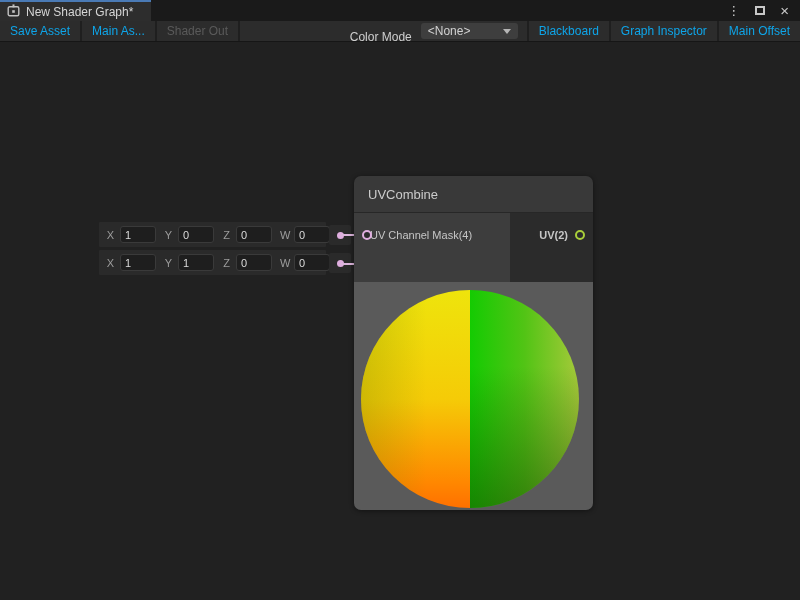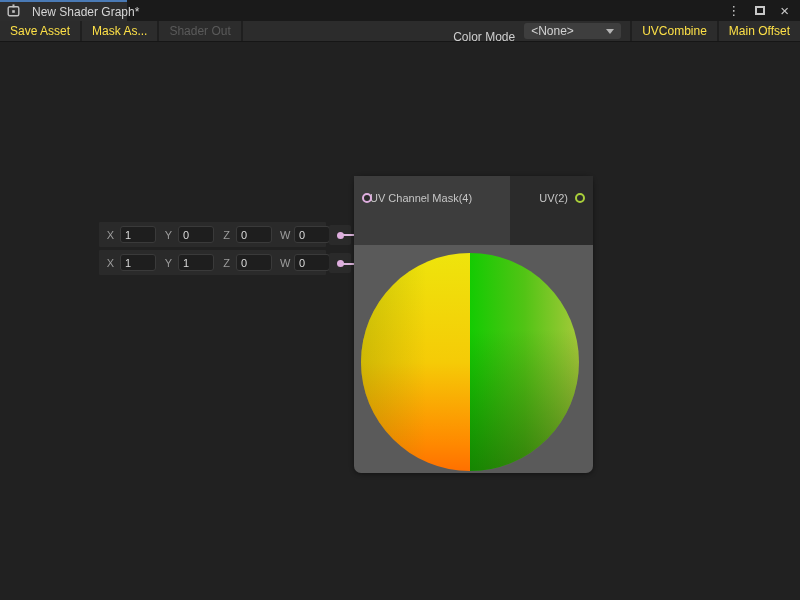--- a/index.html
+++ b/index.html
@@ -2,33 +2,33 @@
 <html><head>
 <meta charset="utf-8">
 <style>
   * { margin:0; padding:0; box-sizing:border-box; }
   html,body { width:800px; height:600px; overflow:hidden; background:#212121;
     font-family:"Liberation Sans","DejaVu Sans",sans-serif; }
   .window { width:800px; height:600px; display:flex; flex-direction:column; }
 
   
   .tabbar { height:21px; background:#1a1a1a; display:flex; align-items:stretch; flex:none; }
-  .tab { width:127px; background:#2d2d2d; border-top:2px solid #4a7ab5;
-    display:flex; align-items:center; gap:12px; padding:0 7px; }
+  .tab { width:151px; background:#2d2d2d; border-top:2px solid #4a7ab5;
+    display:flex; align-items:center; gap:6px; padding:0 7px; }
   .tab-title { color:#d6d6d6; font-size:12px; white-space:nowrap; }
   .win-controls { margin-left:auto; display:flex; align-items:center; gap:15px;
     padding-right:11px; color:#c8c8c8; }
   .wc-menu { font-size:13px; line-height:1; }
   .wc-max { width:10px; height:9px; border:2px solid #c8c8c8; display:inline-block; }
   .wc-close { font-size:15px; line-height:1; }
 
   
   .toolbar { height:21px; background:#2c2c2c; border-bottom:1px solid #161616;
     display:flex; align-items:stretch; font-size:12px; flex:none; }
-  .tbtn { display:flex; align-items:center; padding:0 10px; color:#fde047;
+  .tbtn { display:flex; align-items:center; padding:0 10px; color:#0ea5e9;
     border-right:2px solid #1f1f1f; cursor:default; white-space:nowrap; }
   .tbtn.disabled { color:#5a5a5a; }
   .tb-right { margin-left:auto; display:flex; align-items:stretch; }
   .tb-right .tbtn { border-right:none; border-left:2px solid #1f1f1f; }
   .cm-label { display:flex; align-items:center; color:#cfcfcf; padding:12px 9px 0 12px; }
   .dropdown { width:97px; height:16px; align-self:center; background:#3e3e3e;
     border-radius:3px; display:flex; align-items:center; padding:0 7px;
     color:#d2d2d2; margin-right:9px; }
   .dd-arrow { margin-left:auto; width:0; height:0; border-left:4px solid transparent;
     border-right:4px solid transparent; border-top:5px solid #b5b5b5; }
@@ -53,21 +53,21 @@
   .node { position:absolute; left:354px; top:134px; width:239px; border-radius:7px;
     box-shadow:0 1px 5px rgba(0,0,0,0.45); }
   .node-header { height:37px; background:#393939; border-radius:7px 7px 0 0;
     border-bottom:1px solid #272727; display:flex; align-items:center;
     padding:0 14px; color:#cccccc; font-size:13px; }
   .node-body { display:flex; height:69px; }
   .node-inputs { width:156px; background:#3d3d3d; padding-top:7px; }
   .node-outputs { flex:1; background:#2b2b2b; padding-top:7px; }
   .port-row { height:29px; display:flex; align-items:center; position:relative;
     padding-left:16px; }
-  .port-row.out { justify-content:flex-end; padding-left:0; padding-right:25px; }
+  .port-row.out { justify-content:flex-end; padding-left:0; padding-right:25px;font-weight:bold; }
   .port-circle { position:absolute; width:10px; height:10px; border-radius:50%; }
   .port-circle.in { left:8px; border:2px solid #dfaedf; background:#2b2b2b; }
   .port-circle.out { right:8px; border:2px solid #a9cf3a; background:transparent; }
   .port-label { color:#c6c6c6; font-size:11px; white-space:nowrap; }
 
   
   .node-preview { height:228px; background:#5a5a5a; border-radius:0 0 7px 7px;
     position:relative; overflow:hidden; }
   .sphere { position:absolute; left:7px; top:8px; width:218px; height:218px;
     border-radius:50%; overflow:hidden; display:flex; }
@@ -96,30 +96,31 @@
     </div>
     <div class="win-controls">
       <span class="wc-menu">⋮</span>
       <span class="wc-max"></span>
       <span class="wc-close">×</span>
     </div>
   </div>
 
   <div class="toolbar">
     <div class="tbtn">Save Asset</div>
-    <div class="tbtn">Mask As...</div>
+    <div class="tbtn">Main As...</div>
     <div class="tbtn disabled">Shader Out</div>
 
     <div class="tb-right">
       <span class="cm-label">Color Mode</span>
       <div class="dropdown">
         <span>&lt;None&gt;</span>
         <span class="dd-arrow"></span>
       </div>
-      <div class="tbtn">UVCombine</div>
+      <div class="tbtn">Blackboard</div>
+      <div class="tbtn">Graph Inspector</div>
       <div class="tbtn">Main Offset</div>
     </div>
   </div>
 
   <div class="canvas">
 
     <div class="vec-row" style="top:180px">
       <span class="vgroup">
         <span class="vlabel">X</span>
         <input class="vfield" value="1" style="">
@@ -160,20 +161,23 @@
       </span>
     </div>
     <div class="port-stub" style="top:211px">
       <span class="stub-dot"></span>
     </div>
 
     <div class="edge" style="top:191.5px"></div>
     <div class="edge" style="top:220.5px"></div>
 
     <div class="node">
+      <div class="node-header">
+        <span>UVCombine</span>
+      </div>
       <div class="node-body">
         <div class="node-inputs">
           <div class="port-row">
             <span class="port-circle in"></span>
             <span class="port-label">UV Channel Mask(4)</span>
           </div>
         </div>
         <div class="node-outputs">
           <div class="port-row out">
             <span class="port-label">UV(2)</span>

